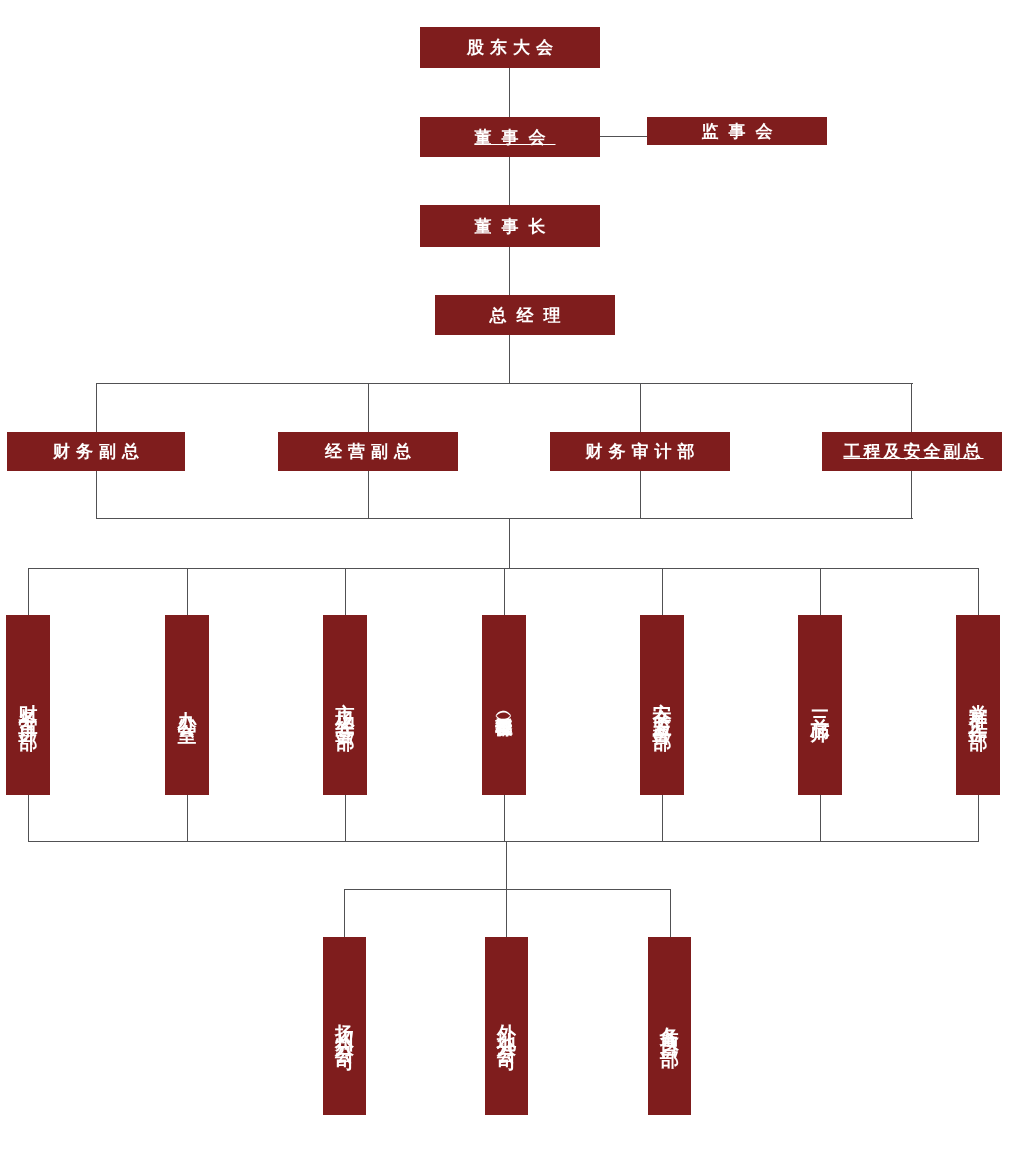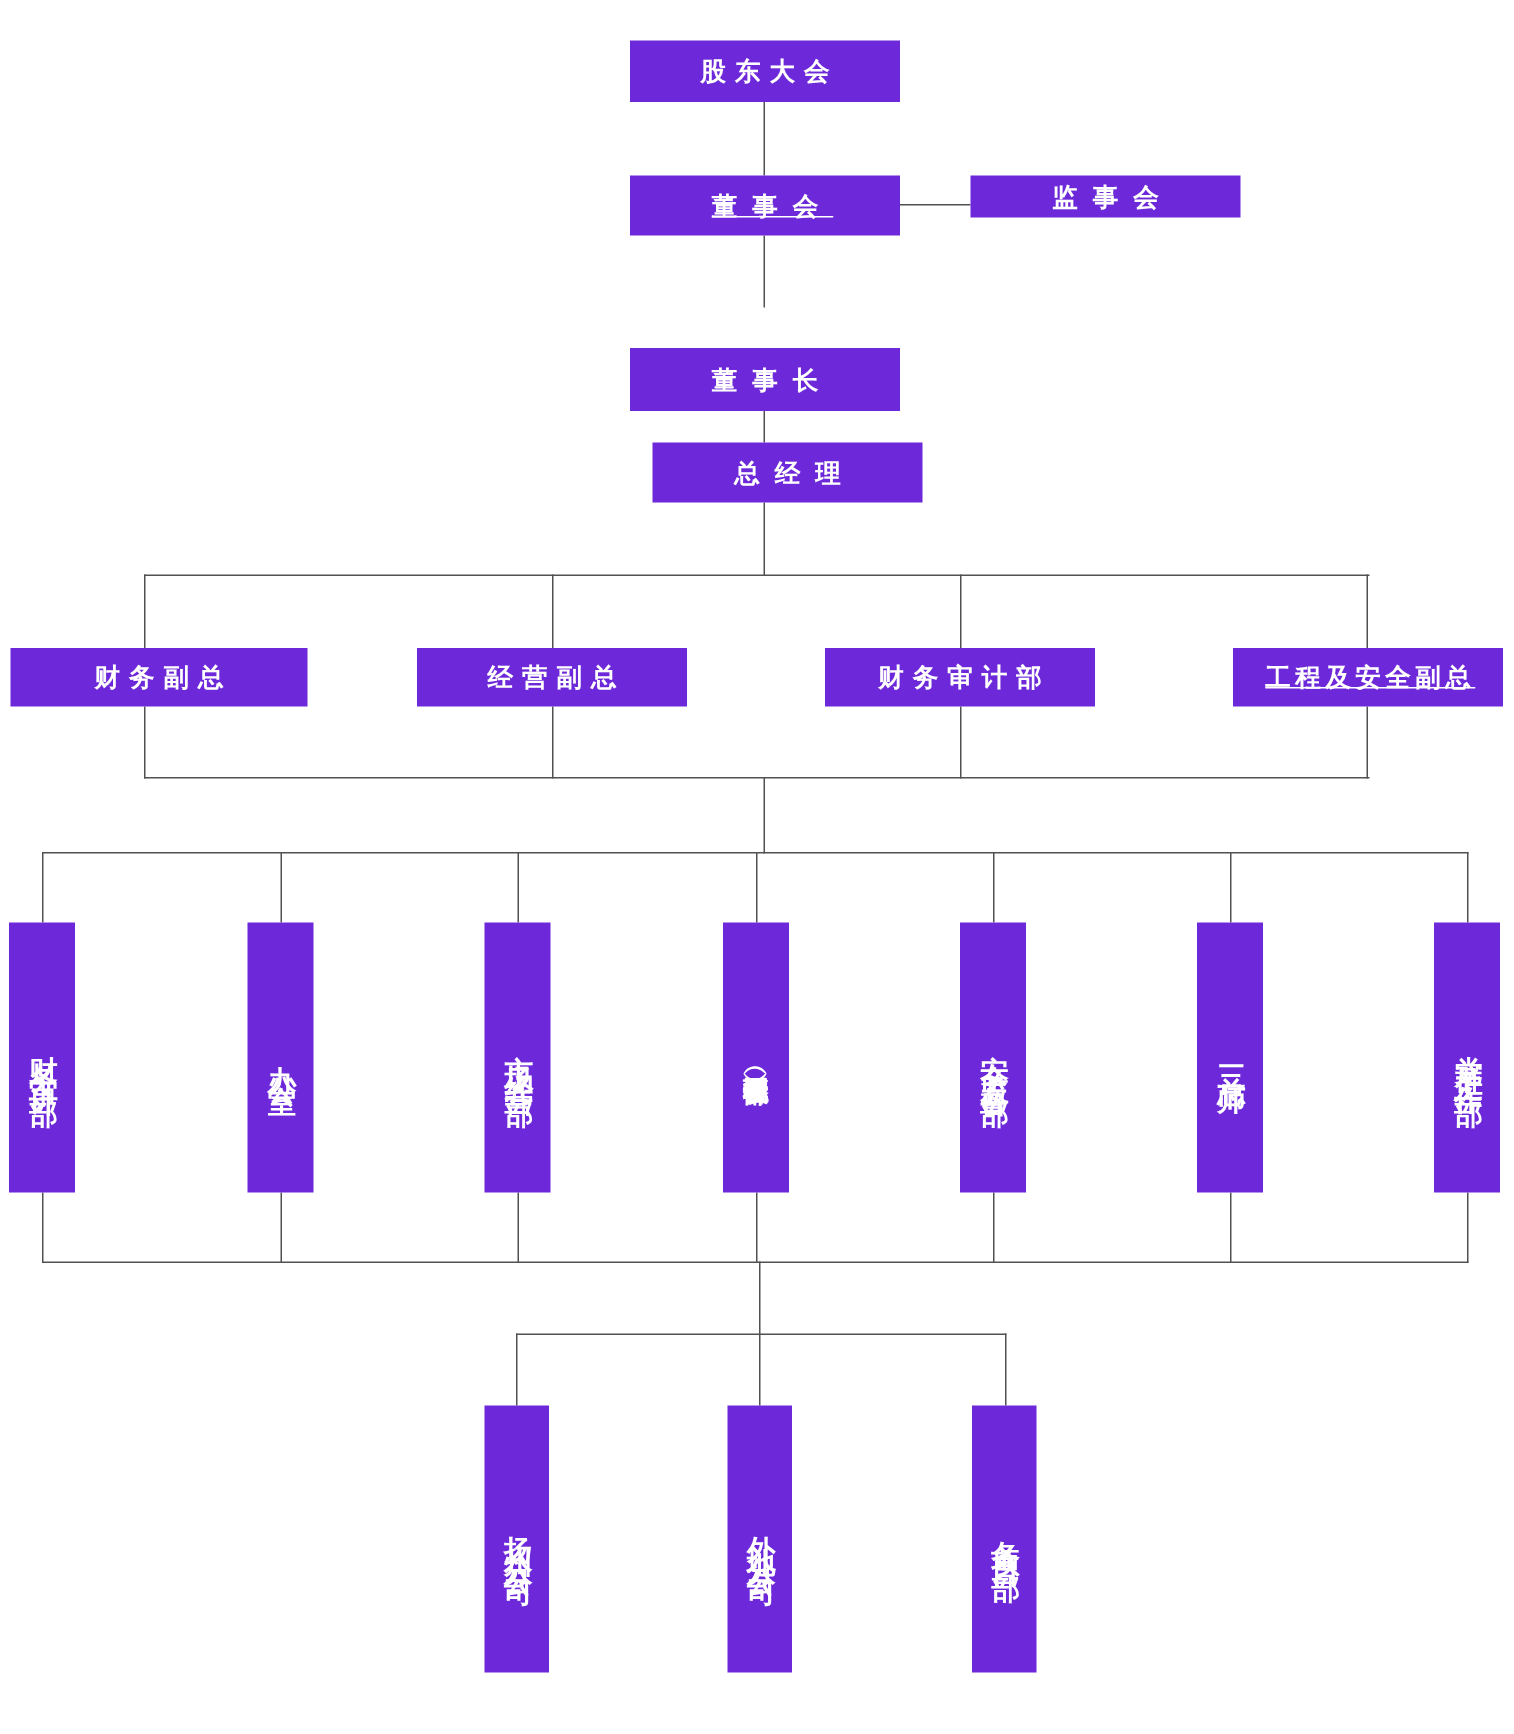--- a/index.html
+++ b/index.html
@@ -11,21 +11,21 @@
   .chart {
     position: relative;
     width: 1009px;
     height: 1156px;
     background: #ffffff;
     overflow: hidden;
   }
   
   .hbox, .vbox {
     position: absolute;
-    background: #6d28d9;
+    background: #7f1d1d;
     color: #ffffff;
     display: flex;
     align-items: center;
     justify-content: center;
     font-weight: bold;
     box-sizing: border-box;
     text-align: center;
   }
   .hbox {
     font-size: 17px;
@@ -118,25 +118,25 @@
 
     <div class="vline" style="left:344px;top:889px;height:48px;"></div>
     <div class="vline" style="left:670px;top:889px;height:48px;"></div>
   </div>
 
   <div class="hbox" style="left:420px;top:27px;width:180px;height:41px;">股东大会</div>
 
   <div class="hbox hbox--wide" style="left:420px;top:117px;width:180px;height:40px;text-decoration:underline;">董事会</div>
   <div class="hbox hbox--wide" style="left:647px;top:117px;width:180px;height:28px;">监事会</div>
 
-  <div class="hbox hbox--wide" style="left:420px;top:205px;width:180px;height:42px;margin-top:27px;">董事长</div>
+  <div class="hbox hbox--wide" style="left:420px;top:205px;width:180px;height:42px;">董事长</div>
 
   <div class="hbox hbox--wide" style="left:435px;top:295px;width:180px;height:40px;">总经理</div>
 
-  <div class="hbox" style="left:7px;top:432px;width:198px;height:39px;">财务副总</div>
+  <div class="hbox" style="left:7px;top:432px;width:178px;height:39px;">财务副总</div>
   <div class="hbox" style="left:278px;top:432px;width:180px;height:39px;">经营副总</div>
   <div class="hbox" style="left:550px;top:432px;width:180px;height:39px;">财务审计部</div>
   <div class="hbox hbox--narrow" style="left:822px;top:432px;width:180px;height:39px;text-decoration:underline;">工程及安全副总</div>
 
   <div class="vbox" style="left:6px;top:615px;width:44px;height:180px;">财务审计部</div>
   <div class="vbox" style="left:165px;top:615px;width:44px;height:180px;">办公室</div>
   <div class="vbox" style="left:323px;top:615px;width:44px;height:180px;">市场经营部</div>
   <div class="vbox vbox--tight" style="left:482px;top:615px;width:44px;height:180px;">工程（设备）管理部</div>
   <div class="vbox" style="left:640px;top:615px;width:44px;height:180px;">安全监督部</div>
   <div class="vbox" style="left:798px;top:615px;width:44px;height:180px;">三总师</div>

